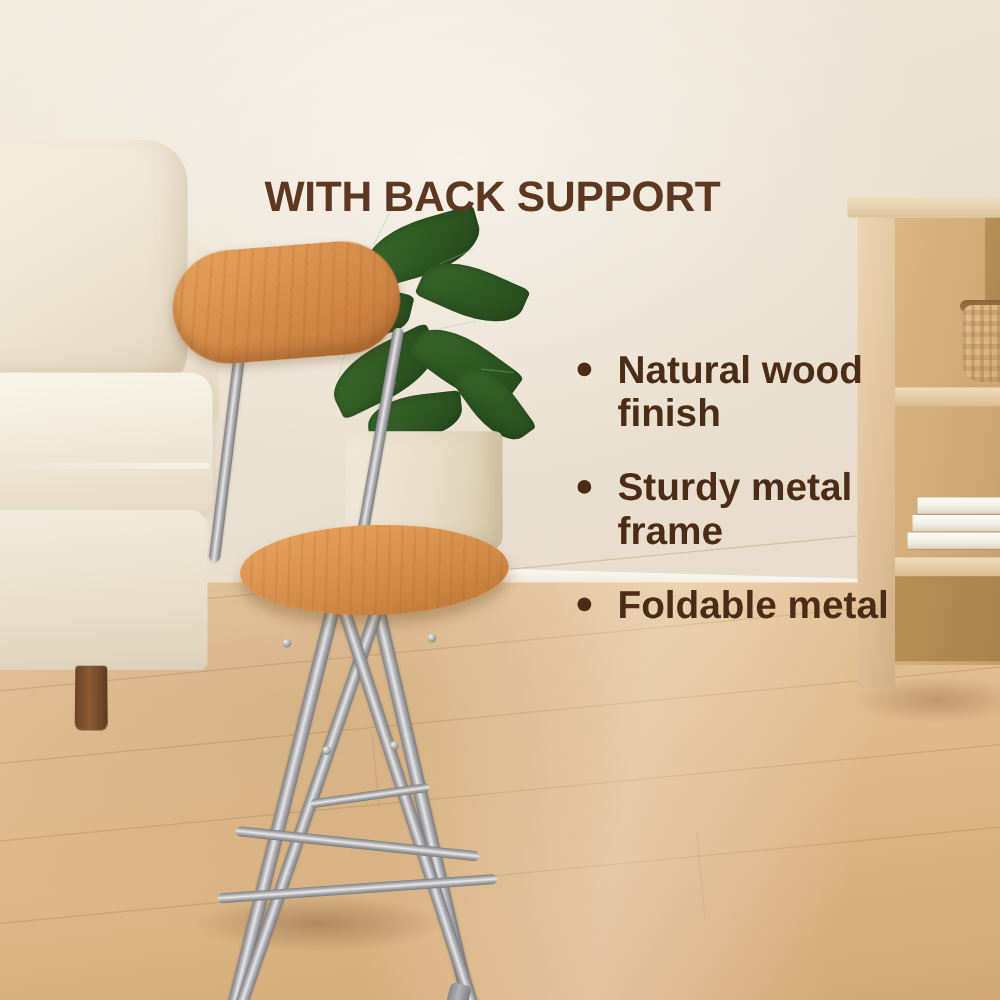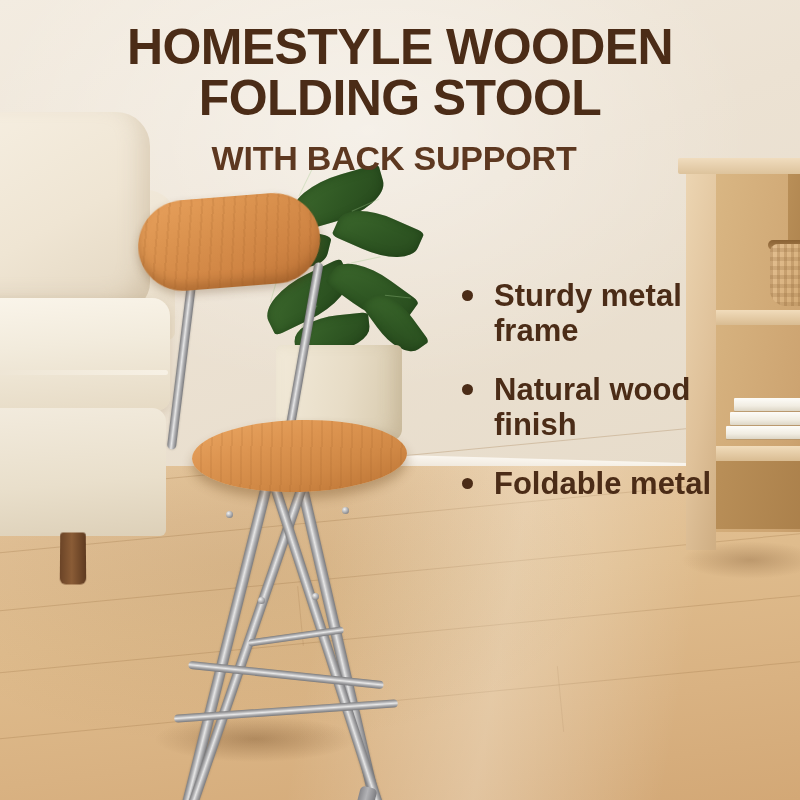--- a/index.html
+++ b/index.html
@@ -301,34 +301,30 @@
     <div class="rivet" style="left:212px;top:312px;"></div>
 
     <div class="foot" style="left:228px;top:592px;transform:rotate(14deg);"></div>
 
     <div class="seat-edge"></div>
     <div class="seat">
       <div class="seat-grain"></div>
     </div>
   </div>
 
-  <div class="headline">
-    <div>HOMESTYLE WOODEN</div>
-    <div>FOLDING STOOL</div>
-  </div>
   <div class="subhead">WITH BACK SUPPORT</div>
 
   <div class="bullets">
     <div class="bullet">
       <span class="dot"></span>
-      <span>Sturdy metal frame</span>
+      <span>Natural wood finish</span>
     </div>
     <div class="bullet">
       <span class="dot"></span>
-      <span>Natural wood finish</span>
+      <span>Sturdy metal frame</span>
     </div>
     <div class="bullet">
       <span class="dot"></span>
       <span>Foldable metal</span>
     </div>
   </div>
 
 </div>
 
 </body></html>

